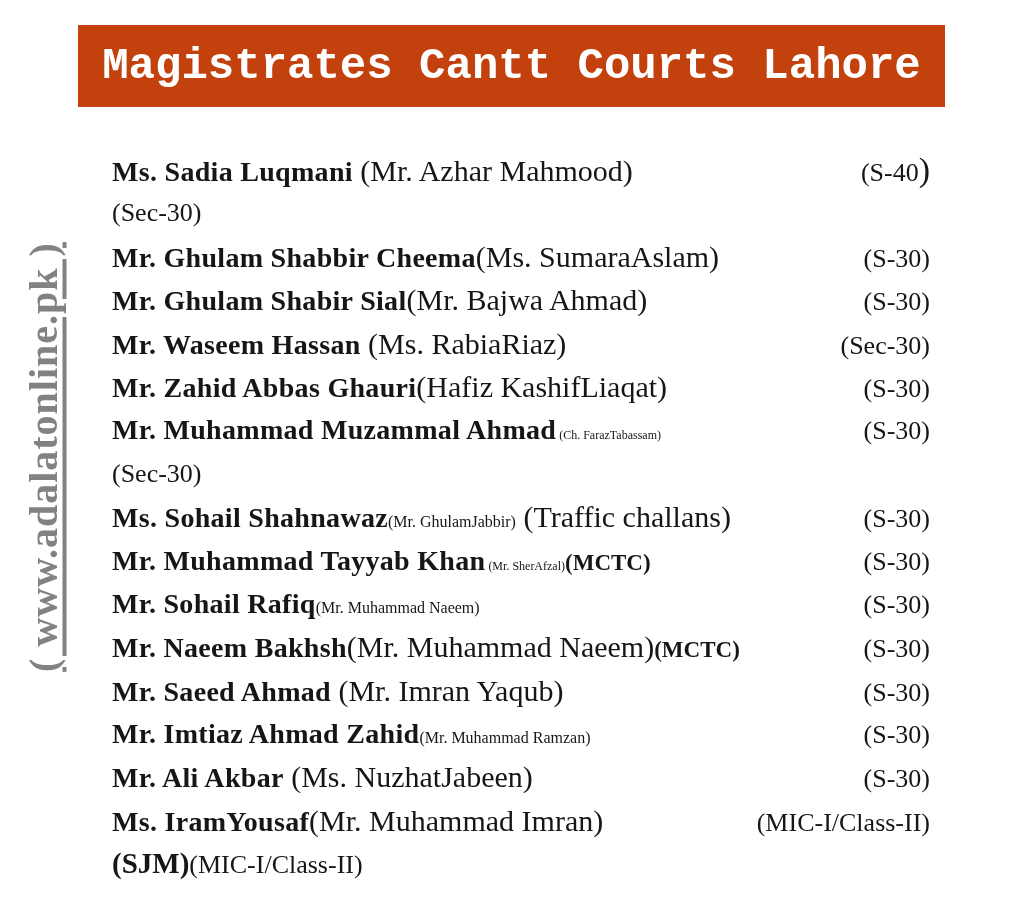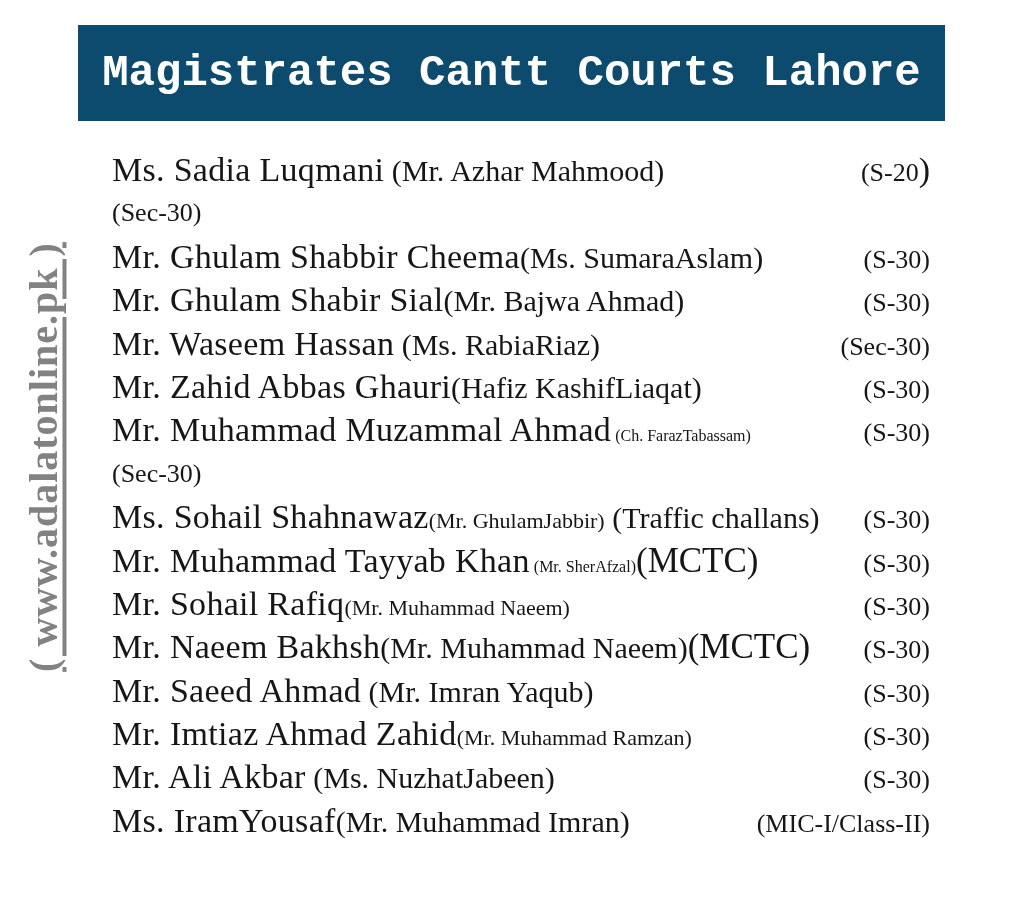--- a/index.html
+++ b/index.html
@@ -1,65 +1,65 @@
 <!DOCTYPE html>
 <html><head>
 <meta charset="utf-8">
 <style>
   html,body{margin:0;padding:0;}
   body{
     width:1024px;height:916px;position:relative;overflow:hidden;
     background:#ffffff;font-family:"Liberation Serif", serif;color:#161616;
   }
   .title-bar{
-    position:absolute;left:78px;top:25px;width:867px;height:96px;
-    background:#0c4a6e;display:flex;align-items:center;justify-content:center;
+    position:absolute;left:78px;top:25px;width:867px;height:82px;
+    background:#c2410c;display:flex;align-items:center;justify-content:center;
   }
   .title-text{
     font-family:"Liberation Mono", monospace;font-weight:bold;font-size:44px;
     color:#ffffff;white-space:nowrap;letter-spacing:0px;
   }
   .watermark{
     position:absolute;left:43px;top:457px;
     transform:translate(-50%,-50%) rotate(-90deg);
     white-space:nowrap;font-weight:bold;font-size:40px;letter-spacing:1px;
     color:#828282;text-decoration:underline;text-underline-offset:6px;
     font-family:"Liberation Serif", serif;
   }
   .rows{position:absolute;left:0;top:148px;width:1024px;}
   .row{
     height:43.4px;line-height:43.4px;display:flex;align-items:baseline;
     justify-content:space-between;padding:0 94px 0 112px;white-space:nowrap;
   }
   .left{display:inline;}
-  .seg-name{font-size:34px;letter-spacing:0.3px;}
+  .seg-name{font-size:28px;letter-spacing:0.3px;font-weight:bold;}
   .seg-md{font-size:30px;}
-  .seg-sm{font-size:22px;}
-  .seg-xs{font-size:16px;}
-  .seg-b{font-size:35px;font-weight:normal;}
+  .seg-sm{font-size:16px;}
+  .seg-xs{font-size:12px;}
+  .seg-b{font-size:23px;font-weight:bold;}
   .seg-bgap{font-size:29px;font-weight:bold;margin-left:28px;}
   .right{display:inline;}
   .code{font-size:26px;}
   .code-prefix{font-size:29px;font-weight:bold;}
   .big-close{font-size:34px;}
 </style>
 </head>
 <body>
 
 <div class="page">
   <div class="title-bar">
     <span class="title-text">Magistrates Cantt Courts Lahore</span>
   </div>
 
   <div class="watermark">( www.adalatonline.pk )</div>
 
   <div class="rows" id="rows">
       <div class="row">
         <span class="left"><span class="seg-name">Ms. Sadia Luqmani</span><span class="seg-md"> (Mr. Azhar Mahmood)</span></span>
-        <span class="right"><span class="code">(S-20</span><span class="code big-close">)</span></span>
+        <span class="right"><span class="code">(S-40</span><span class="code big-close">)</span></span>
       </div>
       <div class="row">
         <span class="right"><span class="code">(Sec-30)</span></span>
       </div>
       <div class="row">
         <span class="left"><span class="seg-name">Mr. Ghulam Shabbir Cheema</span><span class="seg-md">(Ms. SumaraAslam)</span></span>
         <span class="right"><span class="code">(S-30)</span></span>
       </div>
       <div class="row">
         <span class="left"><span class="seg-name">Mr. Ghulam Shabir Sial</span><span class="seg-md">(Mr. Bajwa Ahmad)</span></span>
@@ -106,15 +106,16 @@
       </div>
       <div class="row">
         <span class="left"><span class="seg-name">Mr. Ali Akbar</span><span class="seg-md"> (Ms. NuzhatJabeen)</span></span>
         <span class="right"><span class="code">(S-30)</span></span>
       </div>
       <div class="row">
         <span class="left"><span class="seg-name">Ms. IramYousaf</span><span class="seg-md">(Mr. Muhammad Imran)</span></span>
         <span class="right"><span class="code">(MIC-I/Class-II)</span></span>
       </div>
       <div class="row">
+        <span class="right"><span class="code-prefix">(SJM)</span><span class="code">(MIC-I/Class-II)</span></span>
       </div>
     </div>
 </div>
 
 </body></html>

